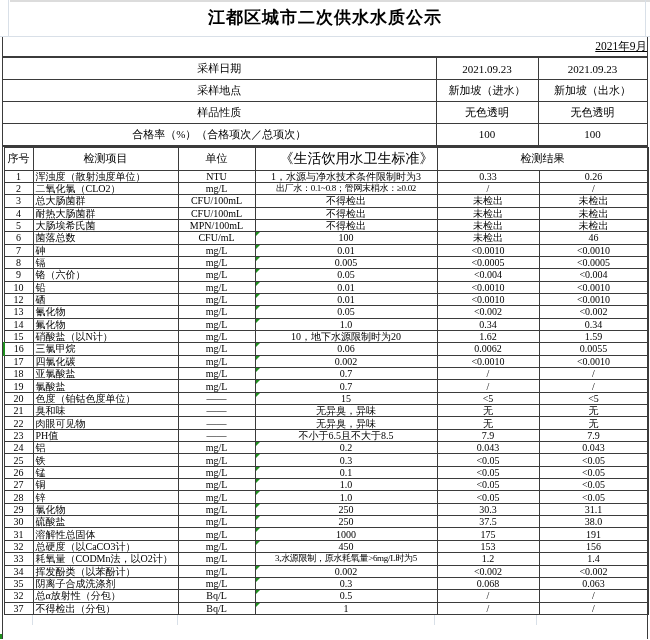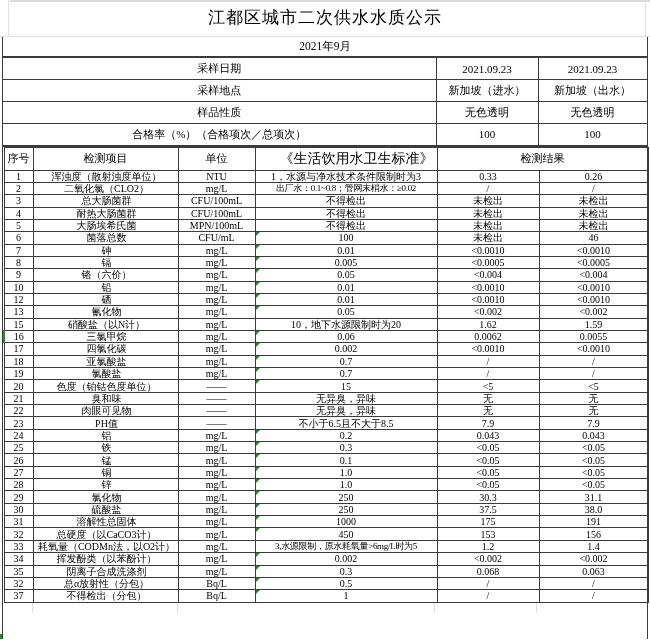--- a/index.html
+++ b/index.html
@@ -11,48 +11,48 @@
   
   .top-strip{position:absolute;left:10px;top:0;width:640px;height:2px;background:#dcdcdc;}
   .gridline-v-left{position:absolute;left:8px;top:0;width:1px;height:36px;background:#d9e0e8;}
   .gridline-v-right{position:absolute;left:645px;top:0;width:1px;height:36px;background:#d9e0e8;}
   .gridline-h-top{position:absolute;left:0;top:36px;width:650px;height:1px;background:#d9e0e8;}
   .bottom-green-mark{position:absolute;left:0;top:634px;width:4px;height:5px;background:#1e8f1e;}
 
   .page-title{
     position:absolute;left:0;top:6px;width:650px;text-align:center;
     font-family:"Liberation Sans","DejaVu Sans",sans-serif;
-    font-size:17px;font-weight:normal;letter-spacing:1px;
+    font-size:17px;font-weight:bold;letter-spacing:1px;
   }
 
   .sheet{
     position:absolute;left:2px;top:37px;width:646px;height:602px;
     border-left:1px solid #3b3b3b;border-right:1px solid #3b3b3b;
     box-sizing:border-box;background:#fff;
   }
   .subtitle-row{
-    height:19px;border-bottom:1px solid #3b3b3b;text-align:center;
-    font-size:11.5px;line-height:19px;
+    height:19px;border-bottom:1px solid #3b3b3b;text-align:right;
+    font-size:11.5px;line-height:19px;text-decoration:underline;
   }
 
   table{border-collapse:collapse;table-layout:fixed;width:100%;}
   td,th{border:1px solid #3b3b3b;padding:0;overflow:hidden;white-space:nowrap;
         text-align:center;font-weight:normal;}
 
   .info-table td{font-size:11px;}
   .info-table tr{height:22px;}
   .info-table tr.last td{border-bottom:2px solid #3b3b3b;}
   .info-table td.no-side{border-left:none;}
 
   .main-table tr.head{height:23px;}
   .main-table tr.head td{font-size:11px;}
   .main-table tr.head td.std-head{font-size:14px;padding-left:24px;}
   .main-table tr{height:12.35px;}
   .main-table td{font-size:10px;line-height:11px;}
-  .main-table td.item{text-align:center;padding-left:2px;}
+  .main-table td.item{text-align:left;padding-left:2px;}
   .main-table td.std{position:relative;}
   .main-table td.std.tight{font-size:9px;letter-spacing:-0.3px;}
   .main-table td.no.leftmark{border-left:2px solid #1e8f1e;}
   .tri{
     position:absolute;left:0;top:0;width:0;height:0;
     border-top:4px solid #1e8f1e;border-right:4px solid transparent;
   }
 
   .partial-row{position:relative;height:10px;}
   .partial-row .pv{position:absolute;top:0;width:1px;height:10px;background:#d9e0e8;}
@@ -209,20 +209,28 @@
         </tr>
         <tr>
           <td class="no">13</td>
           <td class="item">氰化物</td>
           <td class="unit">mg/L</td>
           <td class="std">0.05<span class="tri"></span></td>
           <td class="res">&lt;0.002</td>
           <td class="res">&lt;0.002</td>
         </tr>
         <tr>
+          <td class="no">14</td>
+          <td class="item">氟化物</td>
+          <td class="unit">mg/L</td>
+          <td class="std">1.0<span class="tri"></span></td>
+          <td class="res">0.34</td>
+          <td class="res">0.34</td>
+        </tr>
+        <tr>
           <td class="no">15</td>
           <td class="item">硝酸盐（以N计）</td>
           <td class="unit">mg/L</td>
           <td class="std">10，地下水源限制时为20</td>
           <td class="res">1.62</td>
           <td class="res">1.59</td>
         </tr>
         <tr>
           <td class="no leftmark">16</td>
           <td class="item">三氯甲烷</td>

